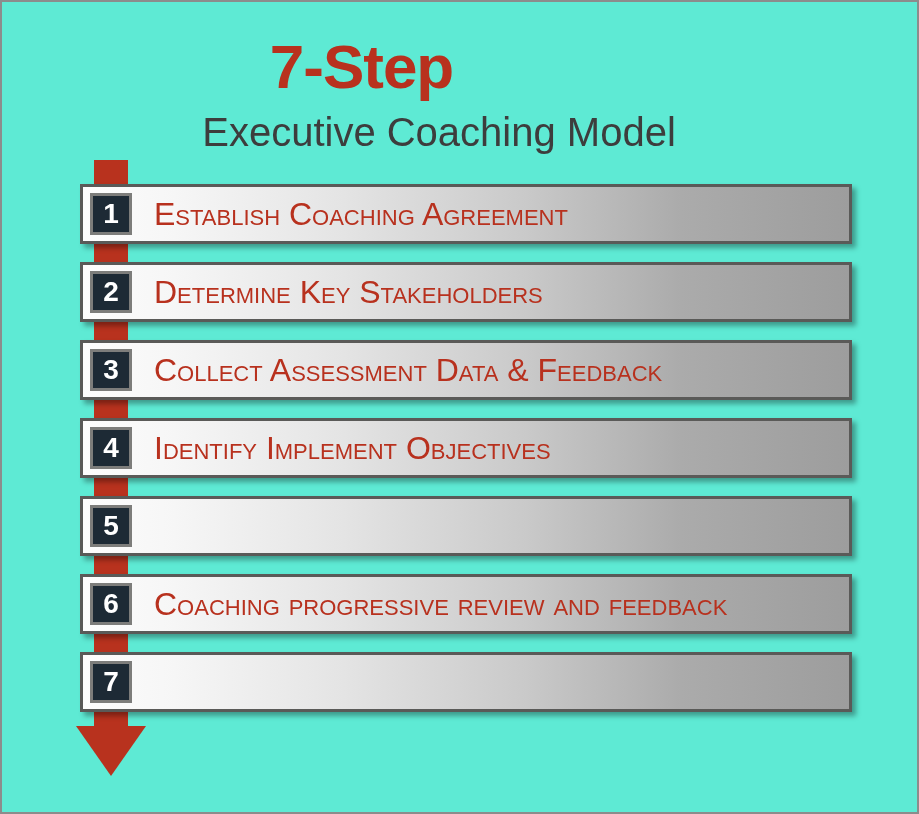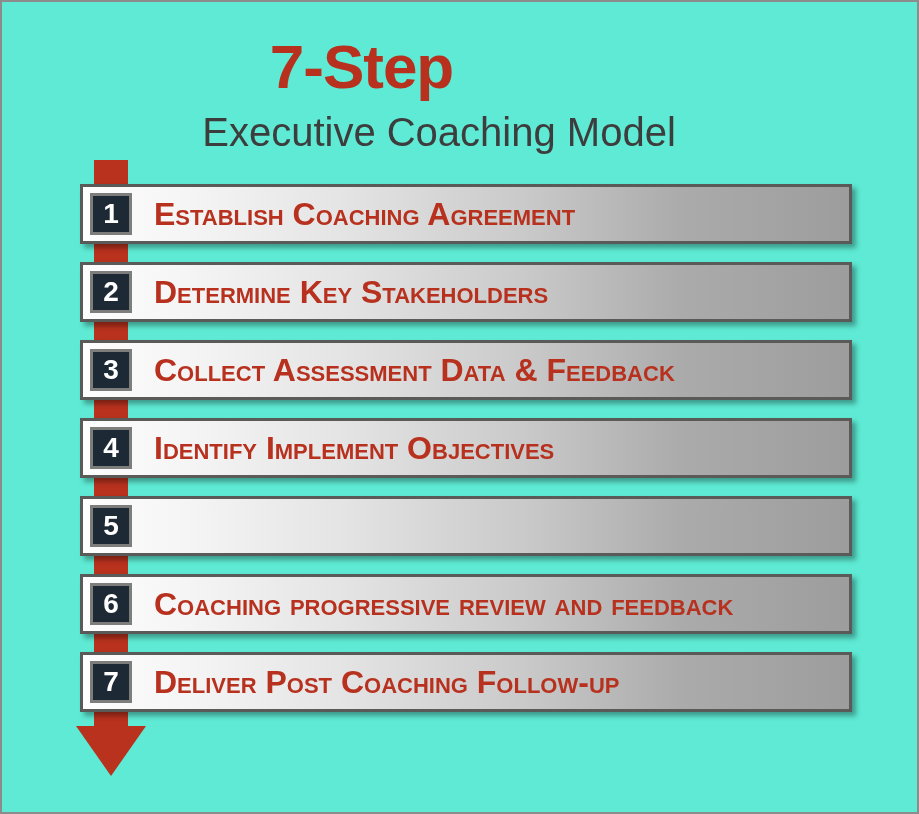--- a/index.html
+++ b/index.html
@@ -108,21 +108,21 @@
     font-size: 28px;
     font-weight: bold;
     display: flex;
     align-items: center;
     justify-content: center;
     line-height: 1;
   }
   .step-label {
     margin-left: 22px;
     color: #b8311e;
-    font-weight: bold;
+    font-weight: normal;
     font-size: 32px;
     font-variant: small-caps;
     letter-spacing: 0px;
     white-space: nowrap;
     line-height: 1;
   }
 </style>
 </head>
 <body>
 
@@ -162,17 +162,16 @@
       <div class="step-badge">5</div>
     </div>
 
     <div class="step-row">
       <div class="step-badge">6</div>
       <div class="step-label">Coaching progressive review and feedback</div>
     </div>
 
     <div class="step-row">
       <div class="step-badge">7</div>
-      <div class="step-label">Deliver Post Coaching Follow-up</div>
     </div>
 
   </div>
 </div>
 
 </body></html>

